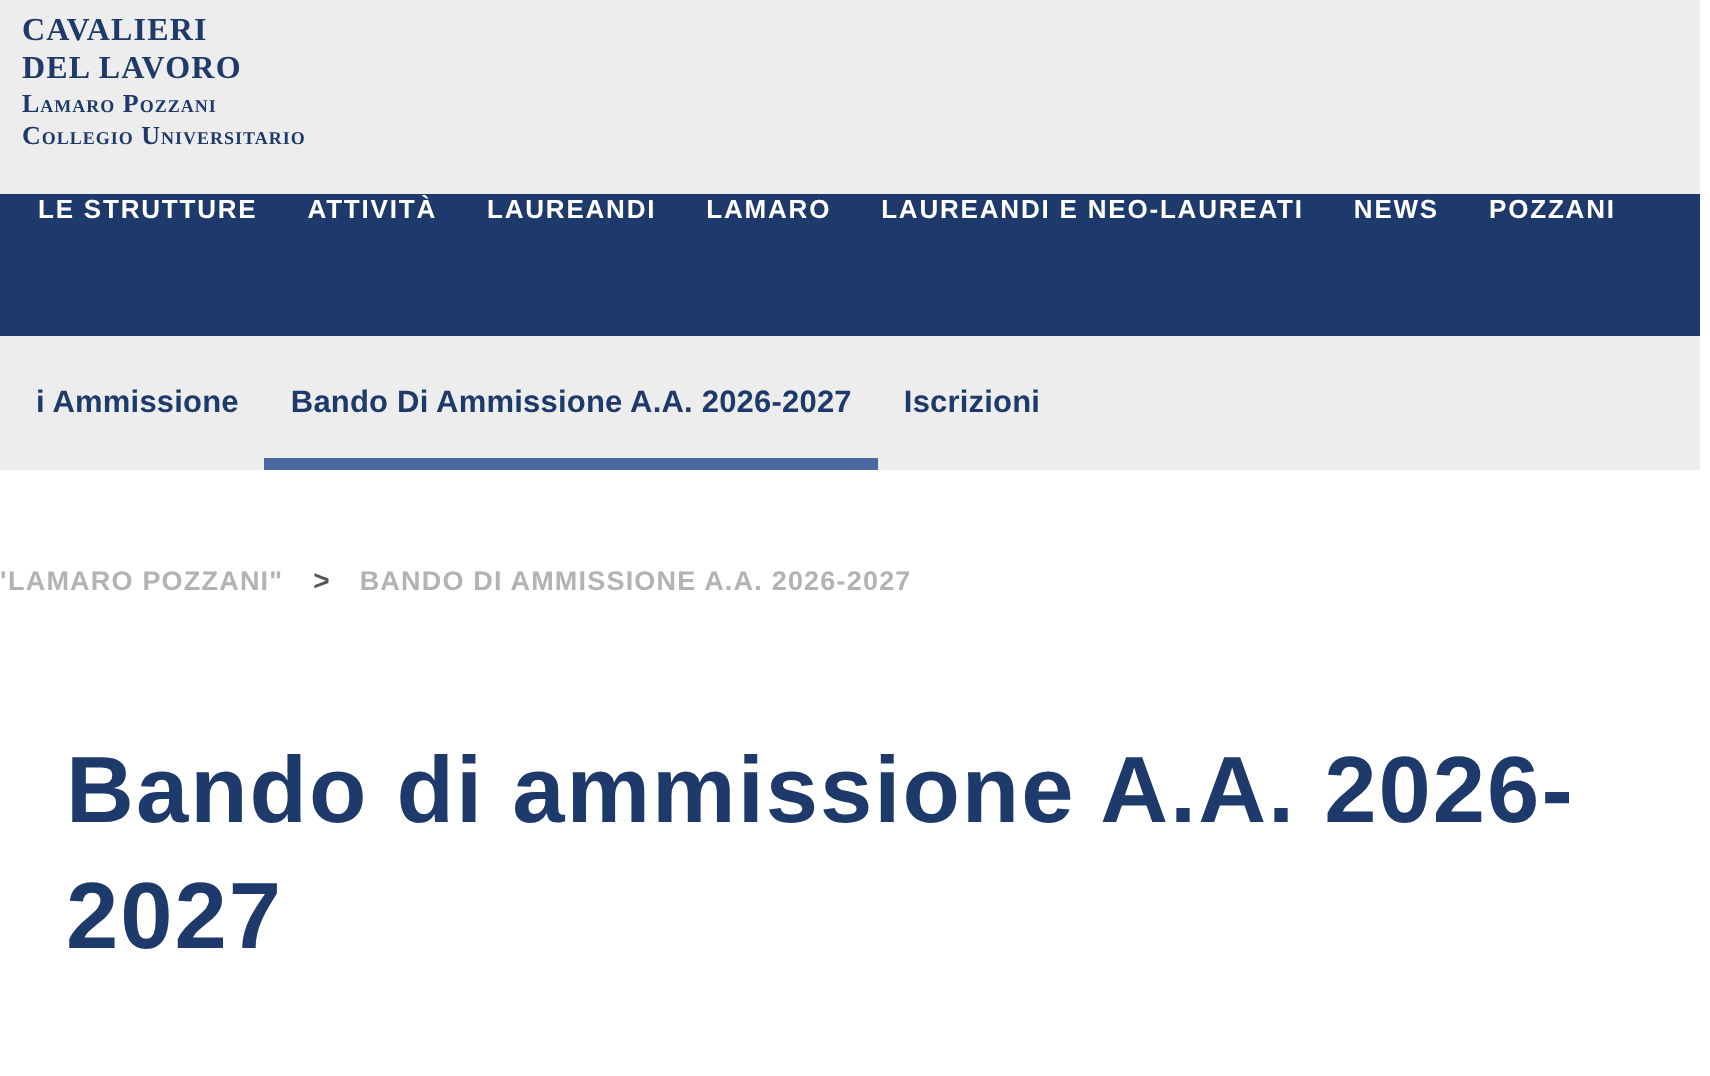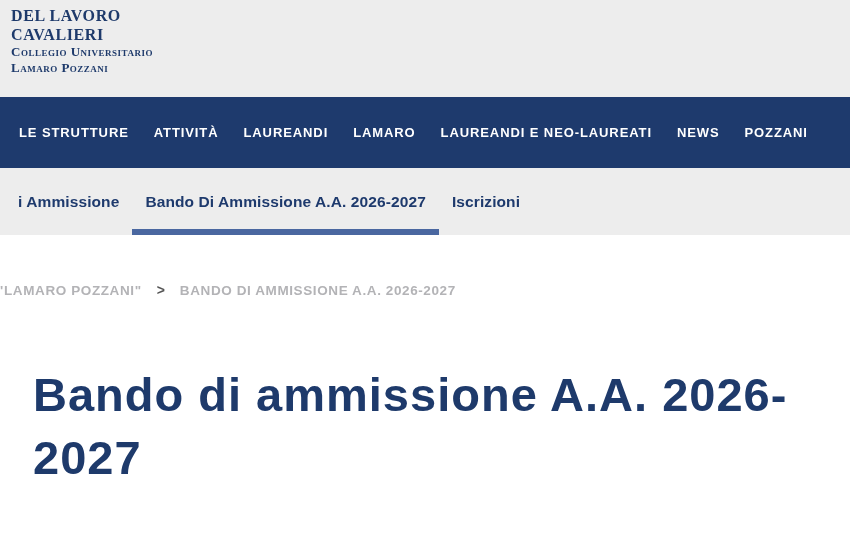--- a/index.html
+++ b/index.html
@@ -41,21 +41,21 @@
   }
   .logo-subtitle:first-of-type { margin-top: 2px; }
 
   
   .main-nav {
     position: absolute;
     top: 97px; left: 0;
     width: 850px; height: 71px;
     background: #1e3a6d;
     display: flex;
-    align-items: center;
+    align-items: flex-start;
     padding-left: 19px;
     gap: 25px;
     overflow: hidden;
     white-space: nowrap;
   }
   .nav-item {
     color: #ffffff;
     font-size: 13px;
     font-weight: bold;
     letter-spacing: 0.9px;
@@ -131,24 +131,24 @@
     font-size: 47px;
     line-height: 63px;
     letter-spacing: 1px;
   }
 </style>
 </head>
 <body>
 
 <header class="logo-band">
   <div class="logo">
+    <div class="logo-title">CAVALIERI</div>
     <div class="logo-title">DEL LAVORO</div>
-    <div class="logo-title">CAVALIERI</div>
+    <div class="logo-subtitle">Lamaro Pozzani</div>
     <div class="logo-subtitle">Collegio Universitario</div>
-    <div class="logo-subtitle">Lamaro Pozzani</div>
   </div>
 </header>
 
 <nav class="main-nav">
   <a class="nav-item">LE STRUTTURE</a>
   <a class="nav-item">ATTIVITÀ</a>
   <a class="nav-item">LAUREANDI</a>
   <a class="nav-item">LAMARO</a>
   <a class="nav-item">LAUREANDI E NEO-LAUREATI</a>
   <a class="nav-item">NEWS</a>

